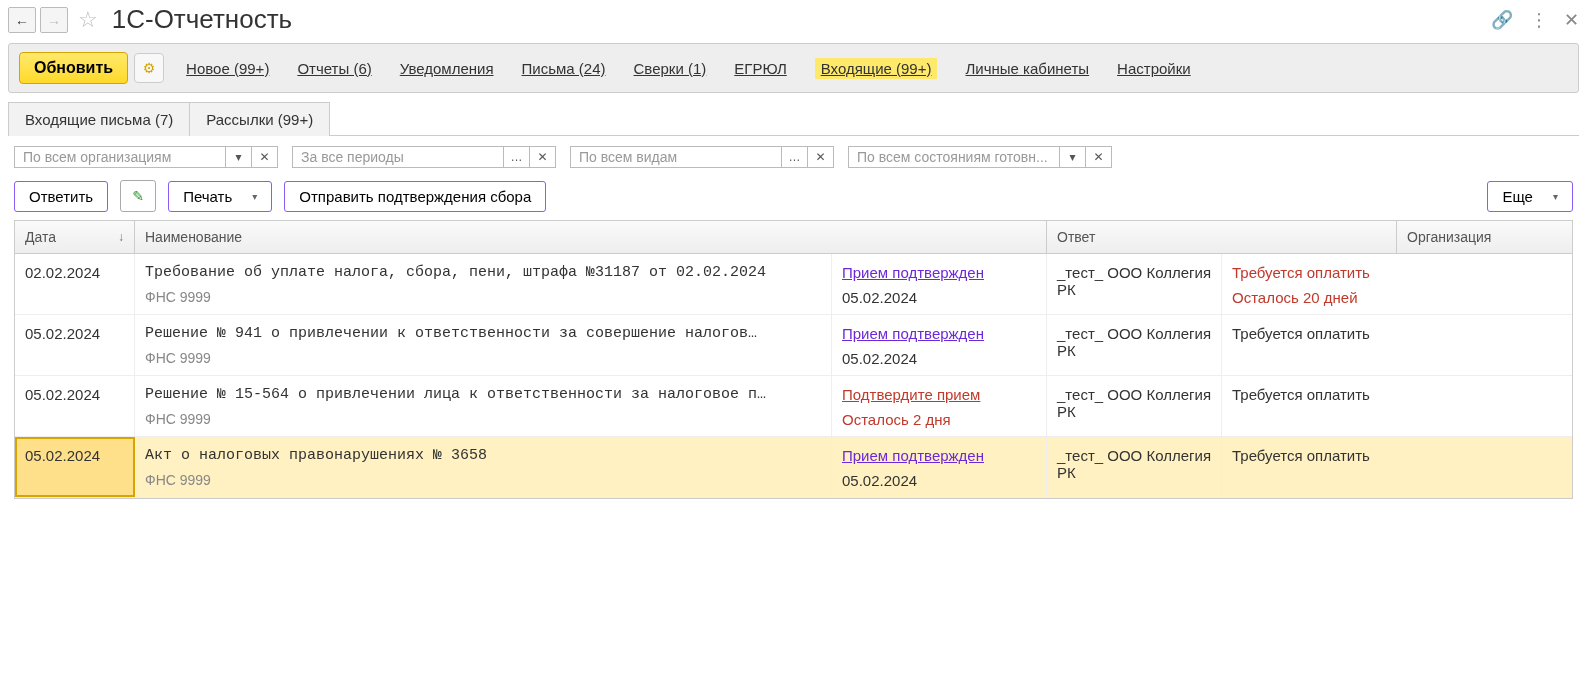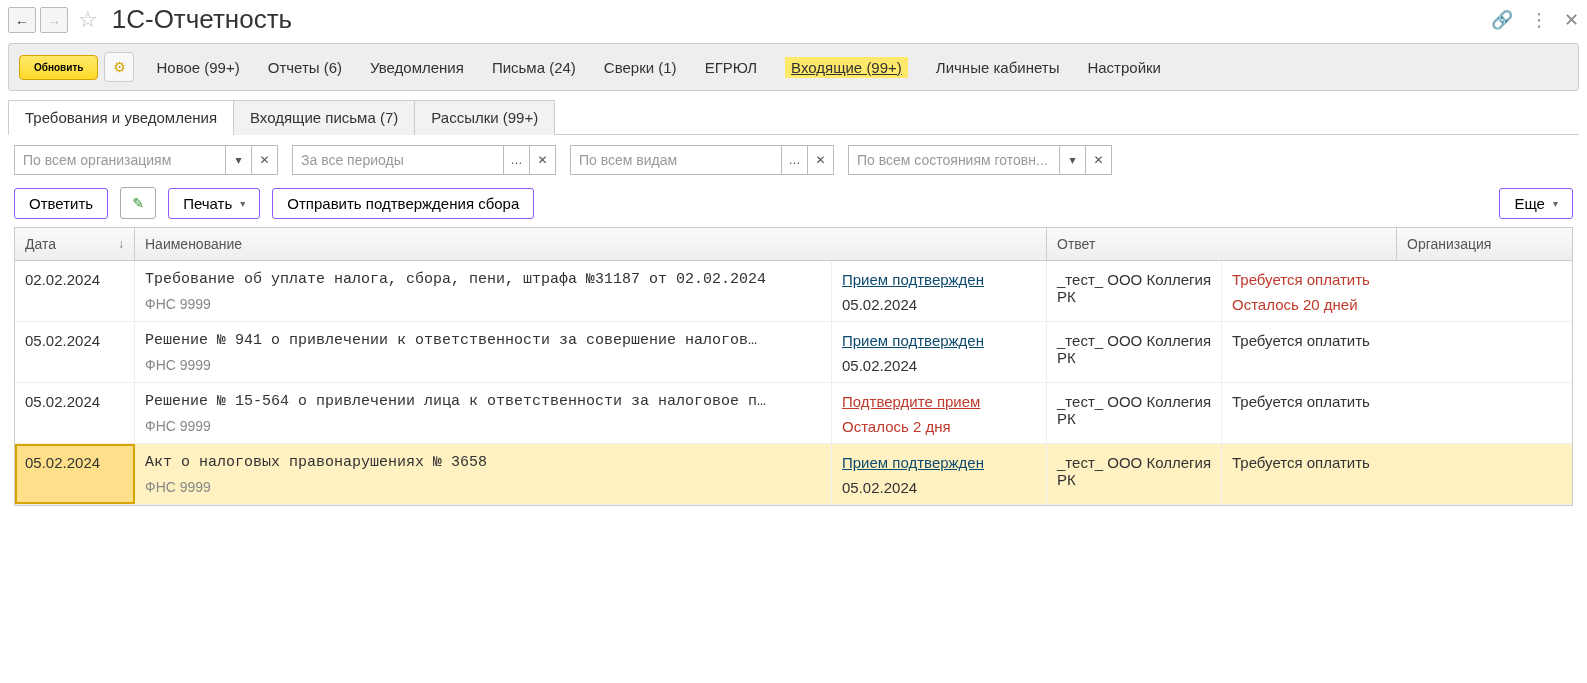--- a/index.html
+++ b/index.html
@@ -35,33 +35,33 @@
     background:#eee; border:1px solid #ccc;
     padding: 8px 10px;
     margin: 4px 8px 0 8px;
     border-radius: 3px;
   }
   .btn-refresh {
     background: linear-gradient(#ffe96b,#ffd92a);
     border:1px solid #d4a500;
     padding: 6px 14px;
     font-weight: bold;
-    font-size:10px;
+    font-size:16px;
     border-radius:4px;
     cursor:pointer;
   }
   .btn-gear {
     width:30px; height:30px;
     border:1px solid #ccc; background:#f8f8f8;
     display:flex;align-items:center;justify-content:center;
     border-radius:4px; cursor:pointer;
     color:#d4a500;
     margin-left:-16px;
   }
-  .nav-link { color:#333; cursor:pointer; font-size:15px; }
+  .nav-link { color:#333; text-decoration:underline; cursor:pointer; font-size:15px; }
   .nav-link.highlight { background:#ffe96b; padding:2px 6px; text-decoration:underline; }
 
   .tab-strip {
     display:flex;
     margin: 8px 8px 0 8px;
     border-bottom:1px solid #ccc;
   }
   .tab {
     padding:8px 16px;
     border:1px solid #ccc;
@@ -75,21 +75,21 @@
   }
   .tab.active { background:#fff; border-bottom:1px solid #fff; }
 
   .filter-row {
     display:flex; gap:14px;
     padding:10px 14px 0 14px;
   }
   .filter {
     display:flex;
     border:1px solid #bbb;
-    height:30px;
+    height:22px;
   }
   .filter input {
     border:none; outline:none; padding:0 8px;
     font-size:14px; width:210px;
     background:#fff;
   }
   .filter input::placeholder { color:#999; }
   .filter .sep-btn {
     border-left:1px solid #bbb;
     width:26px;
@@ -108,21 +108,21 @@
     border:1px solid #8b5cf6; background:#fff;
     padding:6px 14px; border-radius:3px;
     cursor:pointer; font-size:15px;
   }
   .btn-icon {
     width:36px; height:32px;
     border:1px solid #aaa; background:#fff;
     display:flex;align-items:center;justify-content:center;
     border-radius:3px; cursor:pointer;
   }
-  .btn-dropdown { display:flex; align-items:center; gap:8px; }
+  .btn-dropdown { display:flex; align-items:center; gap:20px; }
   .btn-dropdown .caret { font-size:10px; color:#666; }
   .btn-more { margin-left:auto; }
 
   .grid {
     margin:0 14px;
     border:1px solid #ccc;
   }
   .grid-header {
     display:flex;
     background:linear-gradient(#fafafa,#eee);
@@ -154,21 +154,21 @@
   }
   .row .cell:last-child { border-right:none; }
   .row.selected { background:#fff1c2; }
   .row.selected .cell.col-date {
     background:#ffe08a;
     outline:2px solid #d9a400;
     outline-offset:-2px;
   }
 
   .sub { color:#888; font-size:14px; margin-top:8px; }
-  .link { color:#0c4a6e; text-decoration:underline; cursor:pointer; }
+  .link { color:#6d28d9; text-decoration:underline; cursor:pointer; }
   .link.red { color:#c0392b; }
   .red-text { color:#c0392b; }
   .sort-arrow { margin-left:auto; color:#777; font-size:12px; }
   .ellipsis { white-space:nowrap; overflow:hidden; text-overflow:ellipsis;font-family:Liberation Mono, monospace; }
 </style>
 </head>
 <body>
 
 <div class="titlebar">
   <div class="nav-btn">
@@ -198,21 +198,20 @@
       <span class="nav-link">Письма (24)</span>
       <span class="nav-link">Сверки (1)</span>
       <span class="nav-link">ЕГРЮЛ</span>
       <span class="nav-link highlight">Входящие (99+)</span>
       <span class="nav-link">Личные кабинеты</span>
       <span class="nav-link">Настройки</span>
     </div>
 </div>
 
 <div class="tab-strip" id="tab-strip">
-    <div class="tab active">Требования и уведомления</div>
     <div class="tab">Входящие письма (7)</div>
     <div class="tab">Рассылки (99+)</div>
   </div>
 
 <div class="filter-row">
   <div class="filter">
     <input placeholder="По всем организациям" style="">
     <div class="sep-btn">
         <span>▾</span>
       </div>

